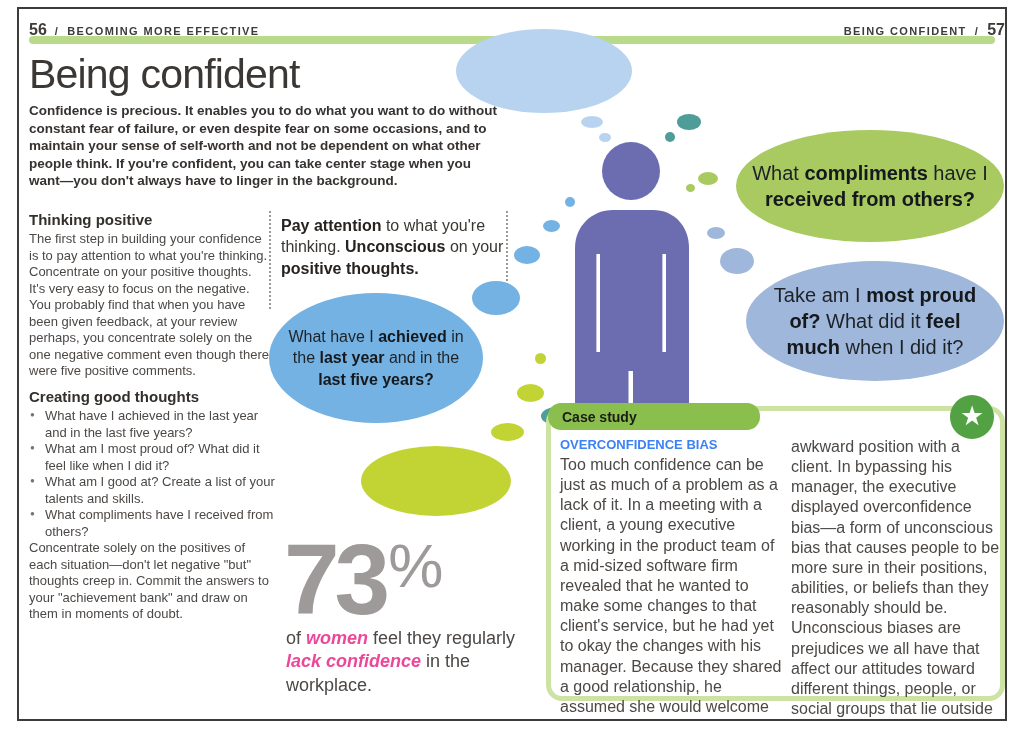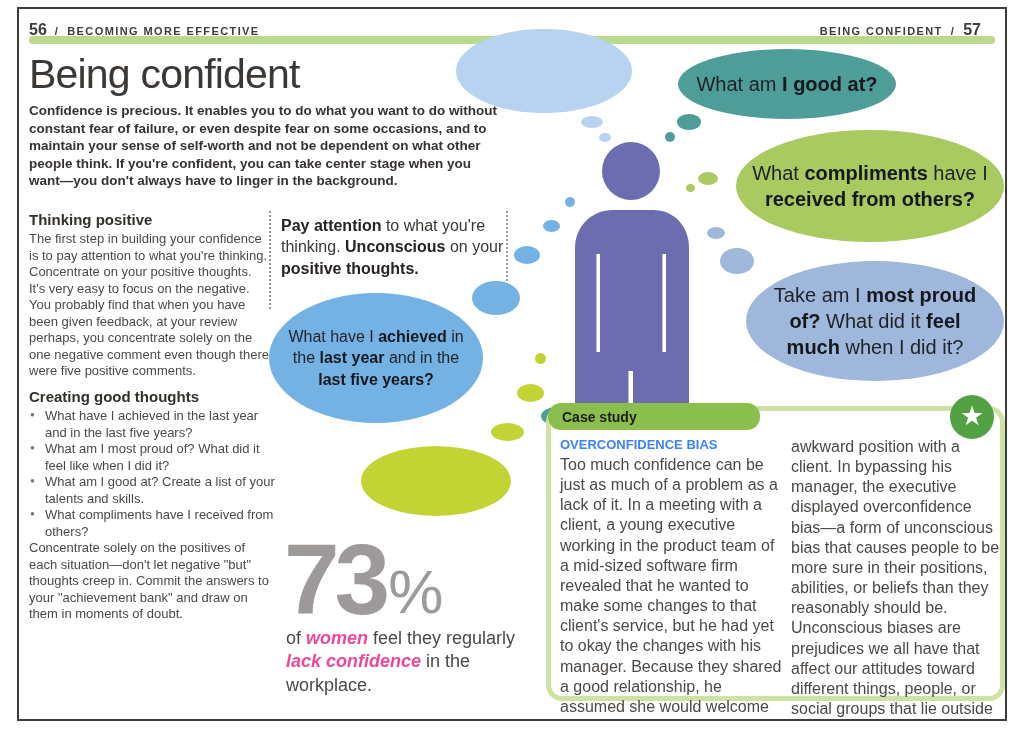--- a/index.html
+++ b/index.html
@@ -32,21 +32,21 @@
     text-align: center; z-index: 2; }
   .bubble .txt { color: #1e2227; }
   .bubble .txt b { color: #15181c; }
   .dot { position: absolute; border-radius: 50%; z-index: 1; }
   .c-blue { background: #73b2e3; } .c-lightblue { background: #b7d3ef; }
   .c-teal { background: #4f9d98; } .c-green { background: #a8ca60; }
   .c-lime { background: #c2d433; } .c-bluegray { background: #9eb7da; }
 
   .person-svg { z-index: 2; }
 
-  .stat-row { display: flex; align-items: flex-end; }
+  .stat-row { display: flex; align-items: flex-start; }
   .stat-value { font-size: 100px; font-weight: 800; color: #9d9a99; line-height: 0.85; letter-spacing: -5px; }
   .stat-unit { font-size: 62px; font-weight: 400; color: #9d9a99; line-height: 0.95; margin-left: 3px; }
   .stat-caption { width: 230px; font-size: 18px; line-height: 1.3; color: #4c4845; }
   .stat-caption b { color: #ec4899; font-weight: 800; font-style: italic; }
 
   .panel { border: 5px solid #cde2a3; border-radius: 16px; background: #fff; z-index: 3; }
   .tab { background: #8bbf4d; border-radius: 13px; display: flex; align-items: center;
     padding-left: 14px; font-size: 14px; font-weight: 800; color: #1c1c16; z-index: 4; }
   .star-badge { border-radius: 50%; background: #52a143; display: flex; align-items: center;
     justify-content: center; z-index: 5; }
@@ -55,21 +55,21 @@
   .cs-col { font-size: 16px; line-height: 1.26; color: #4c4845; z-index: 4; }
 </style>
 </head>
 <body>
 
 <div class="page">
 
   <div class="abs hdr" style="left:10px; top:12px;">
     <span class="num">56</span><span class="slash">/</span><span>BECOMING MORE EFFECTIVE</span>
   </div>
-  <div class="abs hdr" style="right:24px; top:12px;margin-left:42px;">
+  <div class="abs hdr" style="right:0; top:12px;margin-left:42px;">
     <span>BEING CONFIDENT</span><span class="slash">/</span><span class="num">57</span>
   </div>
   <div class="abs bar" style="left:10px; right:10px; top:27px;"></div>
 
   <div class="abs title" style="left:10px; top:42px;">Being confident</div>
   <div class="abs intro" style="left:10px; top:93px;">Confidence is precious. It enables you to do what you want to do without constant fear of failure, or even despite fear on some occasions, and to maintain your sense of self-worth and not be dependent on what other people think. If you're confident, you can take center stage when you want—you don't always have to linger in the background.</div>
 
   <div class="abs" style="left:10px; top:202px; width:240px;">
     <div class="col-head">Thinking positive</div>
     <div class="body-text">The first step in building your confidence is to pay attention to what you're thinking. Concentrate on your positive thoughts. It's very easy to focus on the negative. You probably find that when you have been given feedback, at your review perhaps, you concentrate solely on the one negative comment even though there were five positive comments.</div>
@@ -122,23 +122,20 @@
   <div class="abs bubble c-lightblue" style="left:437px; top:20px; width:176px; height:84px;"></div>
 
   <svg class="abs person-svg" style="left:552px; top:127px;" width="124" height="286" viewBox="0 0 124 286">
     <circle cx="60" cy="35" r="29" fill="#6c6db1"></circle>
     <path d="M4,286 L4,112 C4,90 21,74 42,74 L82,74 C103,74 118,90 118,112 L118,286 Z" fill="#6c6db1"></path>
     <rect x="25.4" y="118" width="3.6" height="98" fill="#ffffff"></rect>
     <rect x="91.4" y="118" width="3.6" height="98" fill="#ffffff"></rect>
     <rect x="57.5" y="235" width="4.5" height="51" fill="#ffffff"></rect>
   </svg>
 
-  <div class="abs bubble c-teal" style="left:659px; top:40px; width:218px; height:70px;">
-    <div class="txt rich" style="font-size:20px;"><span>What am </span><b>I good at?</b></div>
-  </div>
   <div class="abs bubble c-green" style="left:717px; top:121px; width:268px; height:112px;">
     <div class="txt rich" style="width:244px; font-size:20px; line-height:1.3;"><span>What </span><b>compliments</b><span> have I </span><b>received from others?</b></div>
   </div>
   <div class="abs bubble c-bluegray" style="left:727px; top:252px; width:258px; height:120px;">
     <div class="txt rich" style="width:212px; font-size:20px; line-height:1.3;"><span>Take am I </span><b>most proud of?</b><span> What did it </span><b>feel much</b><span> when I did it?</span></div>
   </div>
 
   <div class="abs panel" style="left:527px; top:397px; width:459px; height:295px;"></div>
   <div class="abs tab" style="left:529px; top:394px; width:212px; height:27px;">Case study</div>
   <div class="abs star-badge" style="left:931px; top:386px; width:44px; height:44px;">

